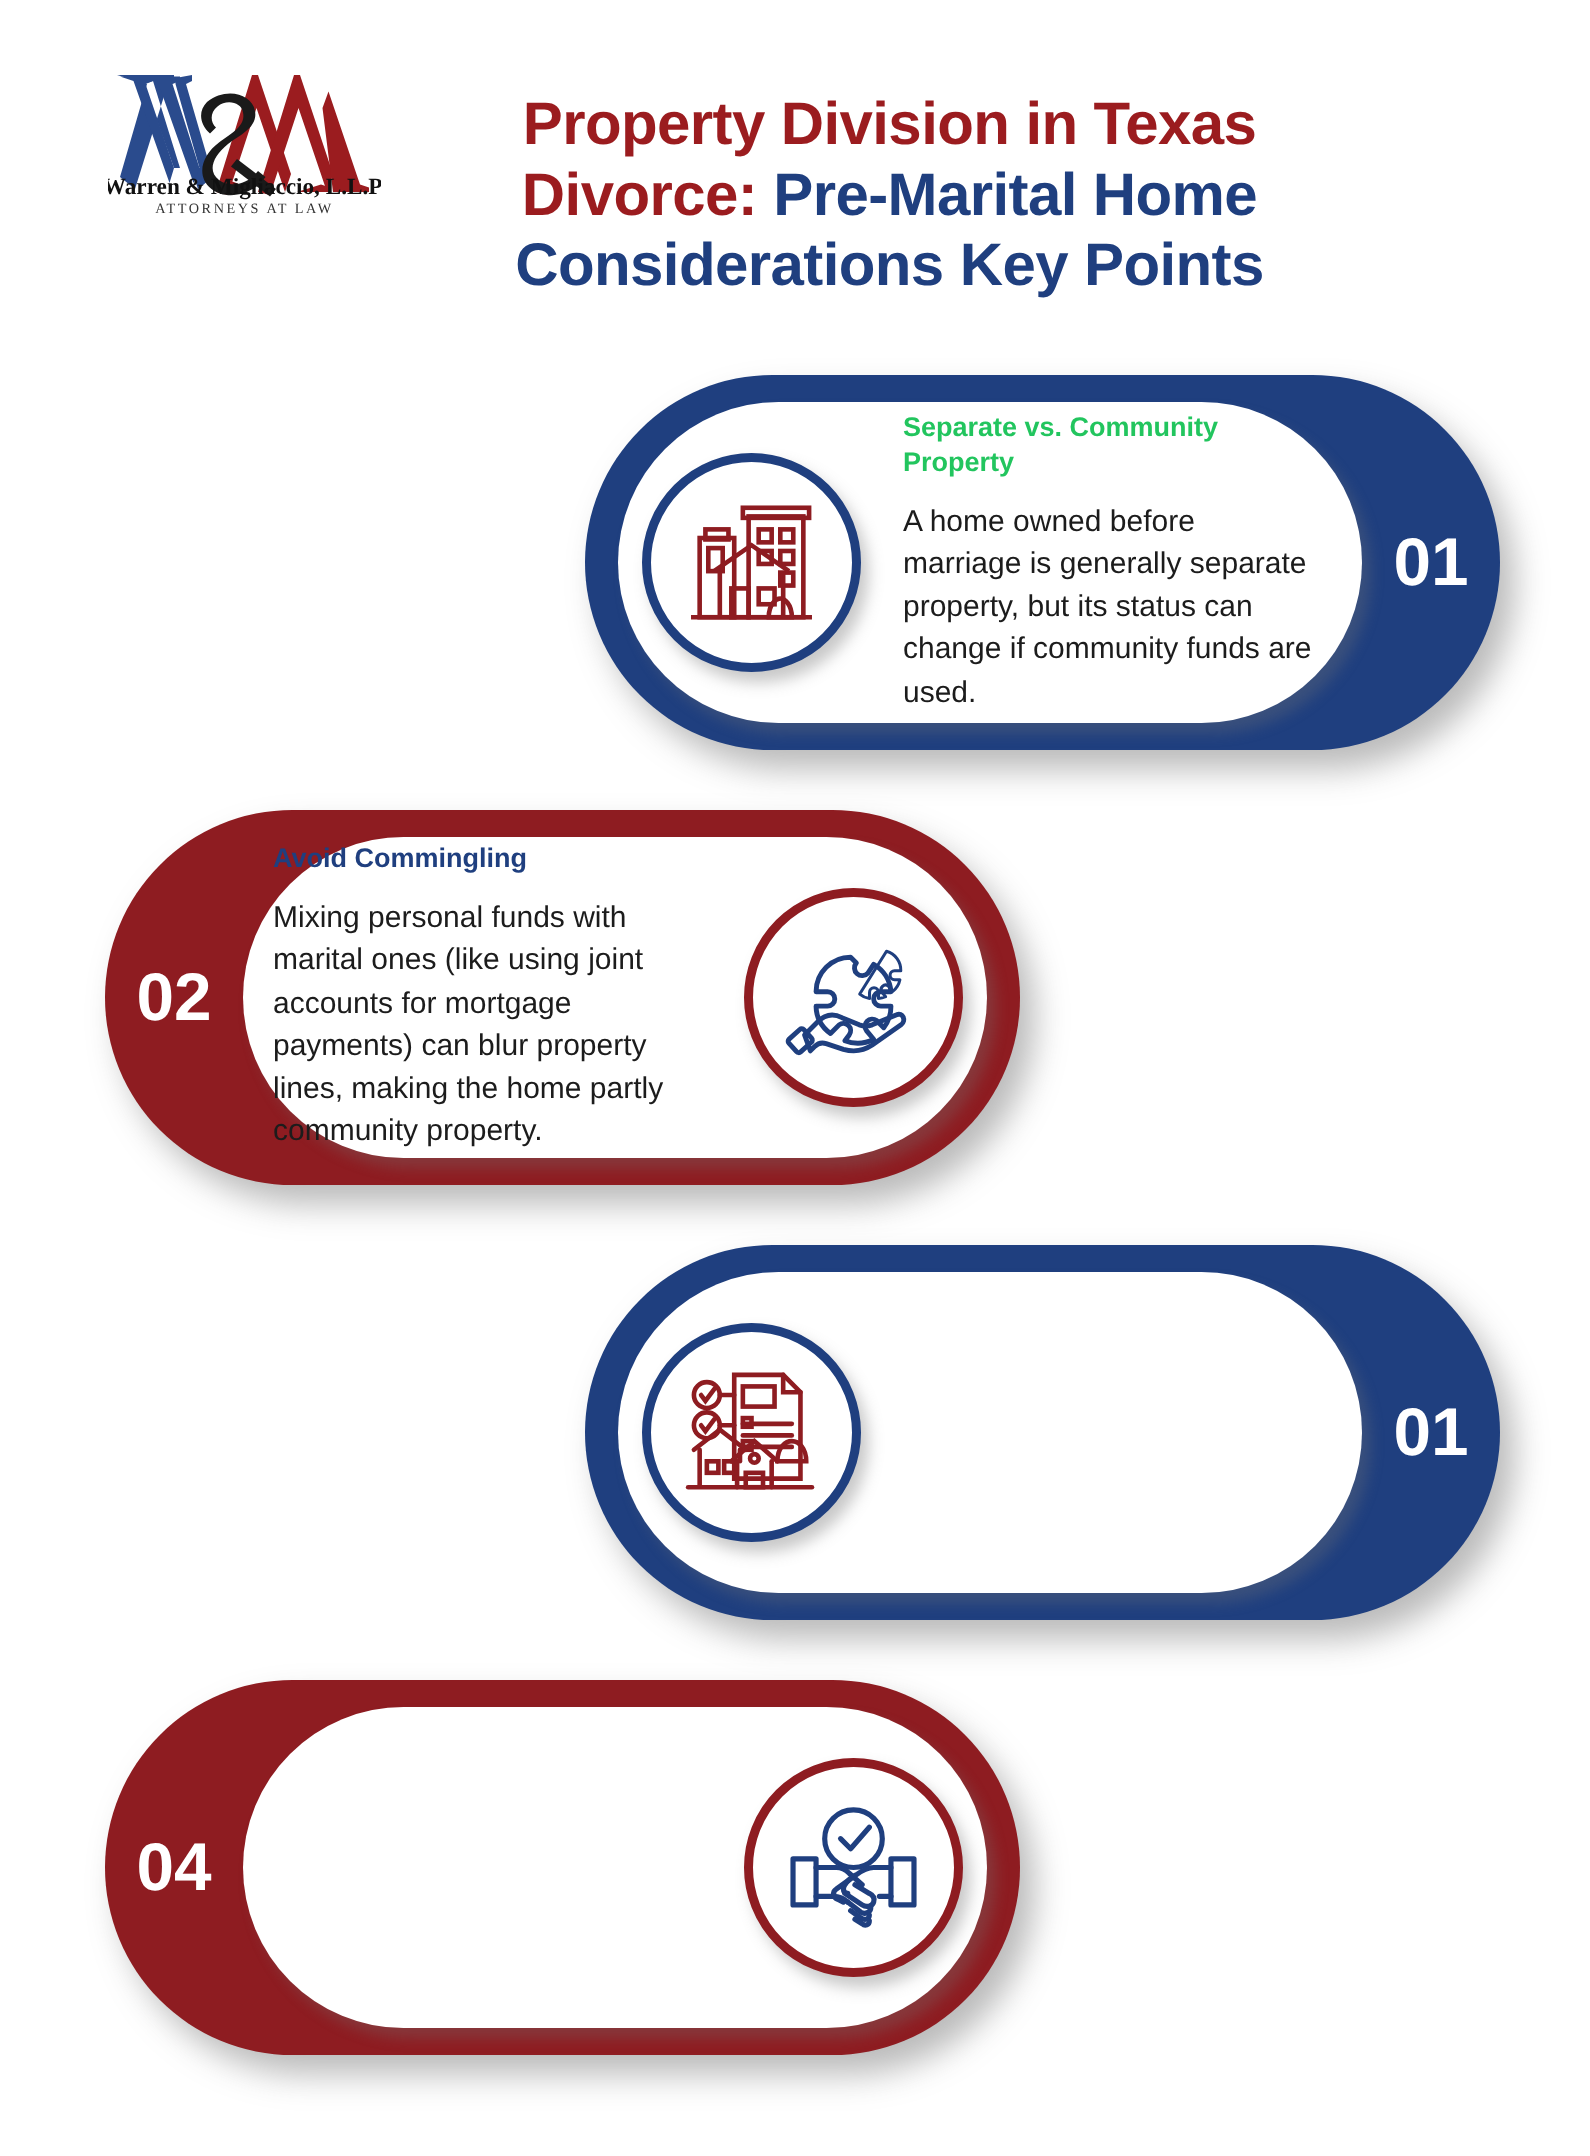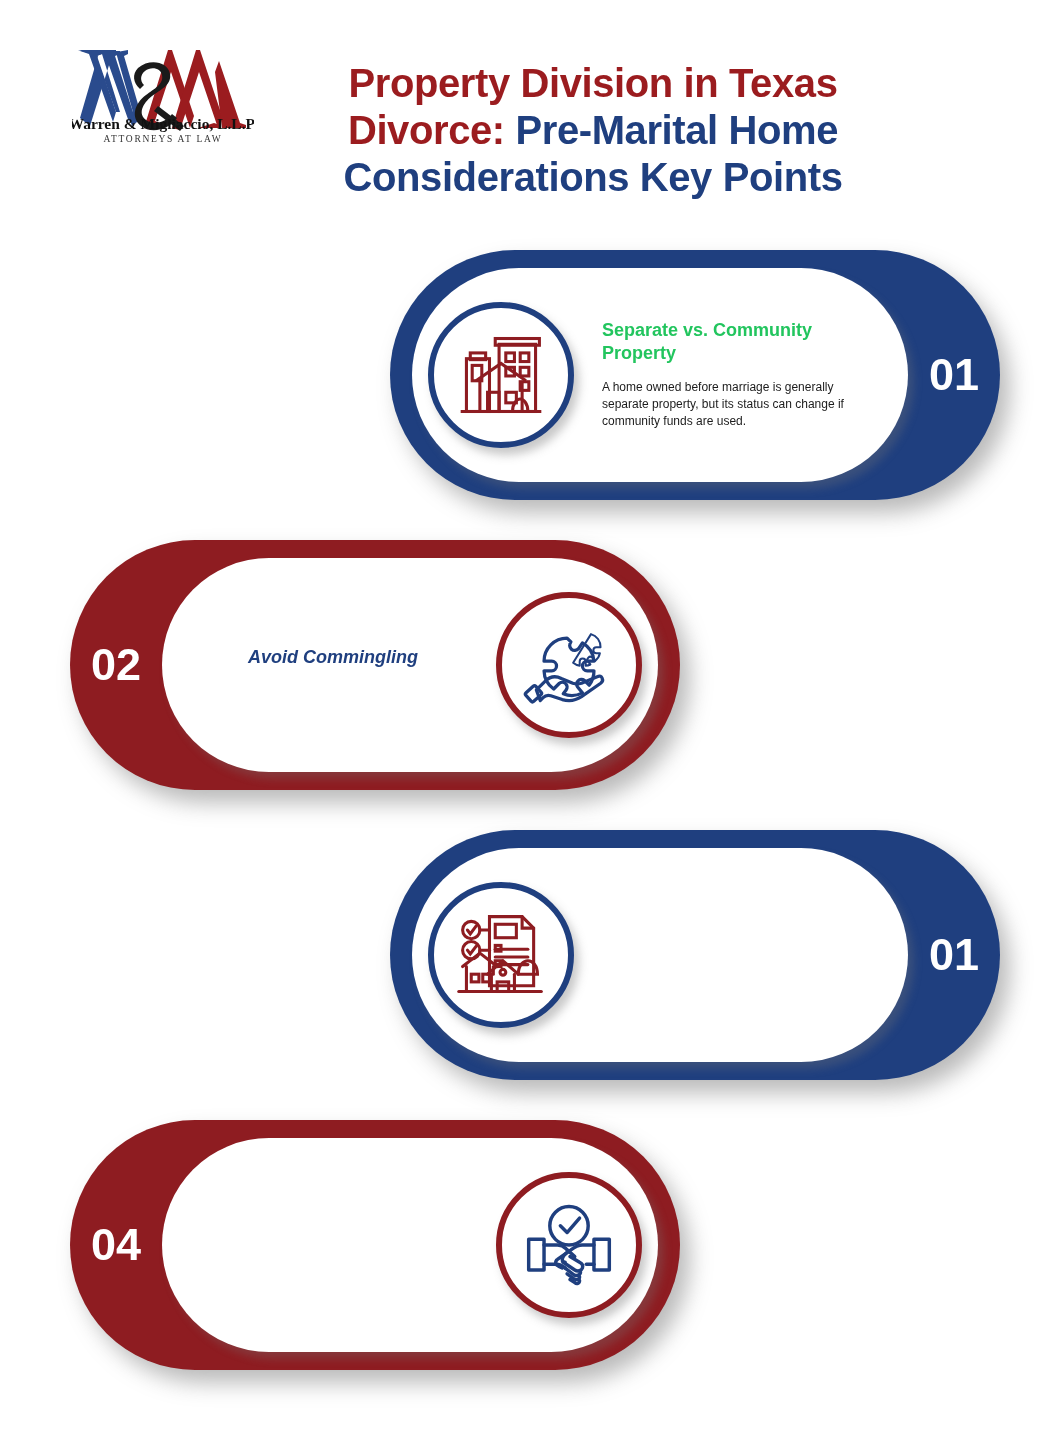--- a/index.html
+++ b/index.html
@@ -121,33 +121,33 @@
   .medallion svg { display: block; width: 96px; height: 96px; }
 
   
   .textblock {
     position: absolute;
     top: 50%;
     transform: translateY(-50%);
     width: 278px;
   }
   .card.right .textblock { left: 212px; text-align: left; }
-  .card.left  .textblock { right: 208px; text-align: center; font-style: italic; }
+  .card.left  .textblock { right: 220px; text-align: left; }
 
   .card-title {
     font-size: 18px;
     font-weight: bold;
     line-height: 1.28;
     margin-bottom: 14px;
   }
   .card.blue .card-title { color: #22c55e; }
   .card.red  .card-title { color: #1f3f7f; }
 
   .card-body {
-    font-size: 12px;
+    font-size: 20px;
     line-height: 1.42;
     color: #1c1c1c;
   }
 </style>
 </head>
 <body>
 
 <div class="page">
 
   <div class="header">
@@ -244,20 +244,21 @@
 
           <path d="M16 76 l9 -9 c5 -5 11 -6 17 -3 l12 5 c3 1 6 1 9 0 l17 -7
                    c4 -2 7 4 3 7 l-20 14 c-6 4 -13 5 -20 3 l-12 -4 c-3 -1 -6 0 -8 2 l-3 3z"></path>
           <rect x="6" y="74" width="14" height="12" rx="2" transform="rotate(-42 13 80)"></rect>
         </g>
       </svg>
     </div>
 
     <div class="textblock">
       <div class="card-title">Avoid Commingling</div>
+      <div class="card-body">Mixing personal funds with marital ones (like using joint accounts for mortgage payments) can blur property lines, making the home partly community property.</div>
     </div>
 
     <div class="num">02</div>
   </div>
 
   <div class="card blue right" id="card3">
     <div class="inner"></div>
 
     <div class="medallion ring-blue">
       <svg viewBox="0 0 100 100" aria-hidden="true">

